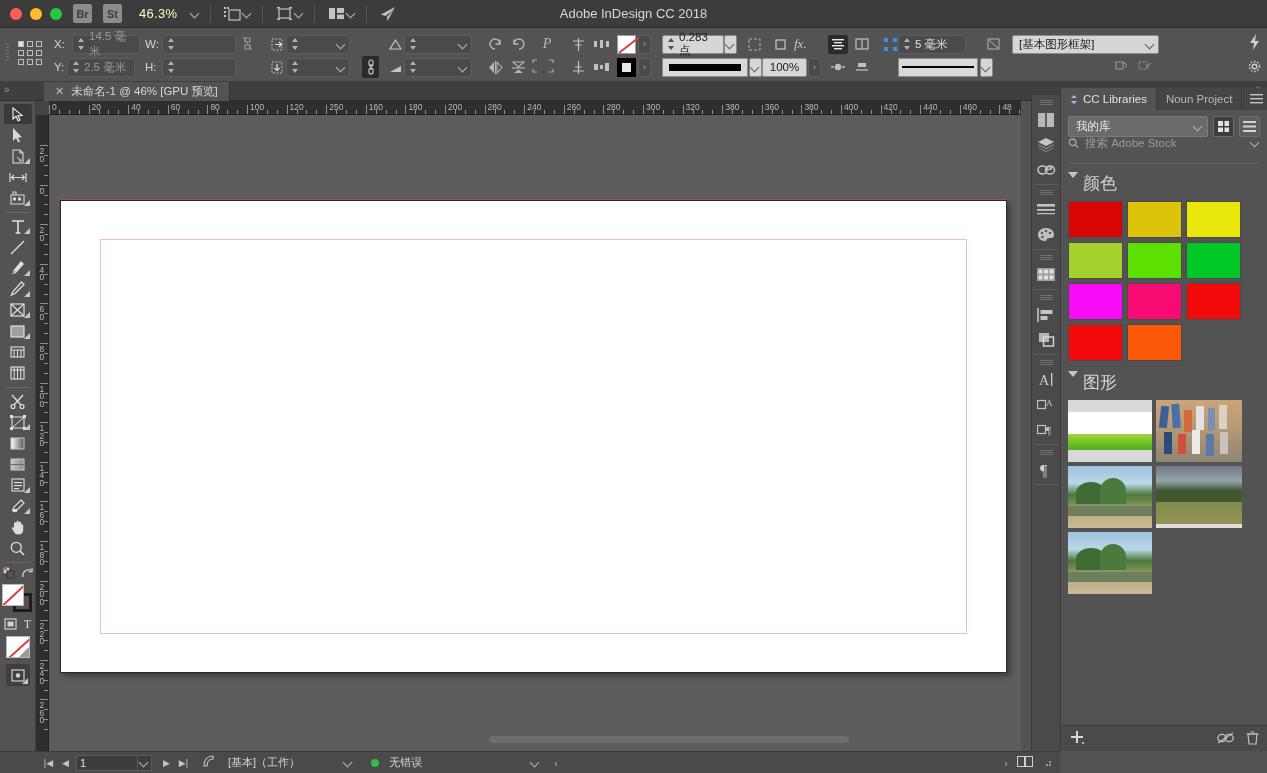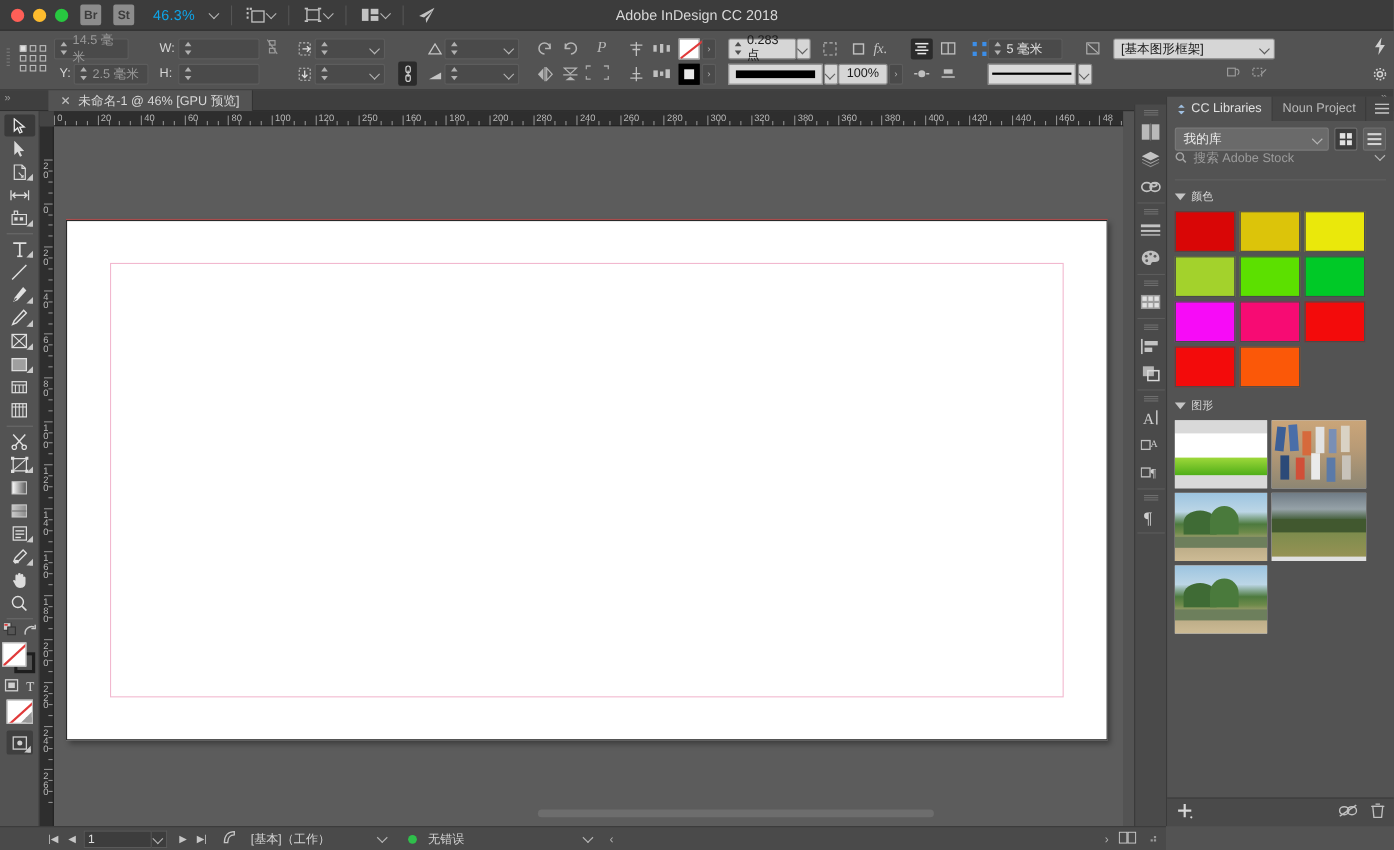--- a/index.html
+++ b/index.html
@@ -27,21 +27,21 @@
   .dot.g { background: #28c840; }
 
   .tb-app-btn {
     width: 19px; height: 19px; margin-left: 11px;
     background: #8c8c8c; color: #3c3c3c;
     font-size: 11px; font-weight: bold;
     display: flex; align-items: center; justify-content: center;
     border-radius: 2px;
   }
   .tb-zoom {
-    margin-left: 17px; font-size: 13px; color: #0ea5e9; letter-spacing: .3px;
+    margin-left: 17px; font-size: 13px; color: #fef9c3; letter-spacing: .3px;
   }
   .chev {
     display: inline-block; width: 9px; height: 9px; position: relative;
   }
   .chev::before {
     content: ""; position: absolute; left: 0px; top: 1px;
     width: 6px; height: 6px;
     border-right: 1.4px solid #b5b5b5; border-bottom: 1.4px solid #b5b5b5;
     transform: rotate(45deg);
   }
@@ -252,21 +252,21 @@
   .lib-select {
     flex:1; height:21px; background:#6a6a6a; border:1px solid #7a7a7a; border-radius:2px;
     display:flex;align-items:center;justify-content:space-between;padding:0 4px 0 7px; color:#ececec;font-size:11.5px;
   }
   .view-btn { width:21px;height:21px;background:#5e5e5e;border:1px solid #6e6e6e;border-radius:2px;display:flex;align-items:center;justify-content:center;}
   .view-btn.active { background:#3d3d3d; }
   .lib-search {
     margin-top:6px; height:20px; display:flex;align-items:center;gap:5px; color:#9b9b9b; font-size:11.5px;
     border-bottom:1px solid #616161; padding-bottom:20px;
   }
-  .sect-head { display:flex;align-items:center;gap:5px; margin-top:8px; color:#d5d5d5; font-size:10px;}
+  .sect-head { display:flex;gap:5px; margin-top:8px; color:#d5d5d5; font-size:17px;}
   .tri { width:0;height:0;border-left:5px solid transparent;border-right:5px solid transparent;border-top:6px solid #c5c5c5;}
   .swatch-grid { display:flex; flex-wrap:wrap; gap:4px; margin-top:6px; }
   .sw { width:55px; height:37px; border:1px solid #4a4a4a; }
   .graph-grid { display:flex;flex-wrap:wrap; gap:4px; margin-top:6px;}
   .gitem { width:84px; height:62px; background:#d9d9d9; overflow:hidden; position:relative;}
   .gitem.wide { width:86px; }
   .cc-footer {
     position:absolute; bottom:0; left:0; width:207px; height:26px; background:#4a4a4a;
     border-top:1px solid #3b3b3b; display:flex;align-items:center; padding:0 9px;
   }
@@ -351,21 +351,21 @@
       <span style="left:0;top:9px"></span>
         <span style="left:9px;top:9px"></span>
         <span style="left:18px;top:9px"></span>
       <span style="left:0;top:18px"></span>
         <span style="left:9px;top:18px"></span>
         <span style="left:18px;top:18px"></span>
     </div>
 
     <div class="cb-row r1">
       <div style="position:absolute;left:54px" class="fld-label">X:</div>
-      <div class="field" style="position:absolute;left:49px;width:68px">
+      <div class="field" style="position:absolute;left:72px;width:68px">
         <span class="spin"></span>
         <span>14.5 毫米</span>
       </div>
       <div style="position:absolute;left:145px" class="fld-label">W:</div>
       <div class="field" style="position:absolute;left:162px;width:74px">
         <span class="spin"></span>
         <span></span>
       </div>
       <div style="position:absolute;left:240px;width:14px;text-align:center">
         <svg width="11" height="15" viewBox="0 0 11 15">

